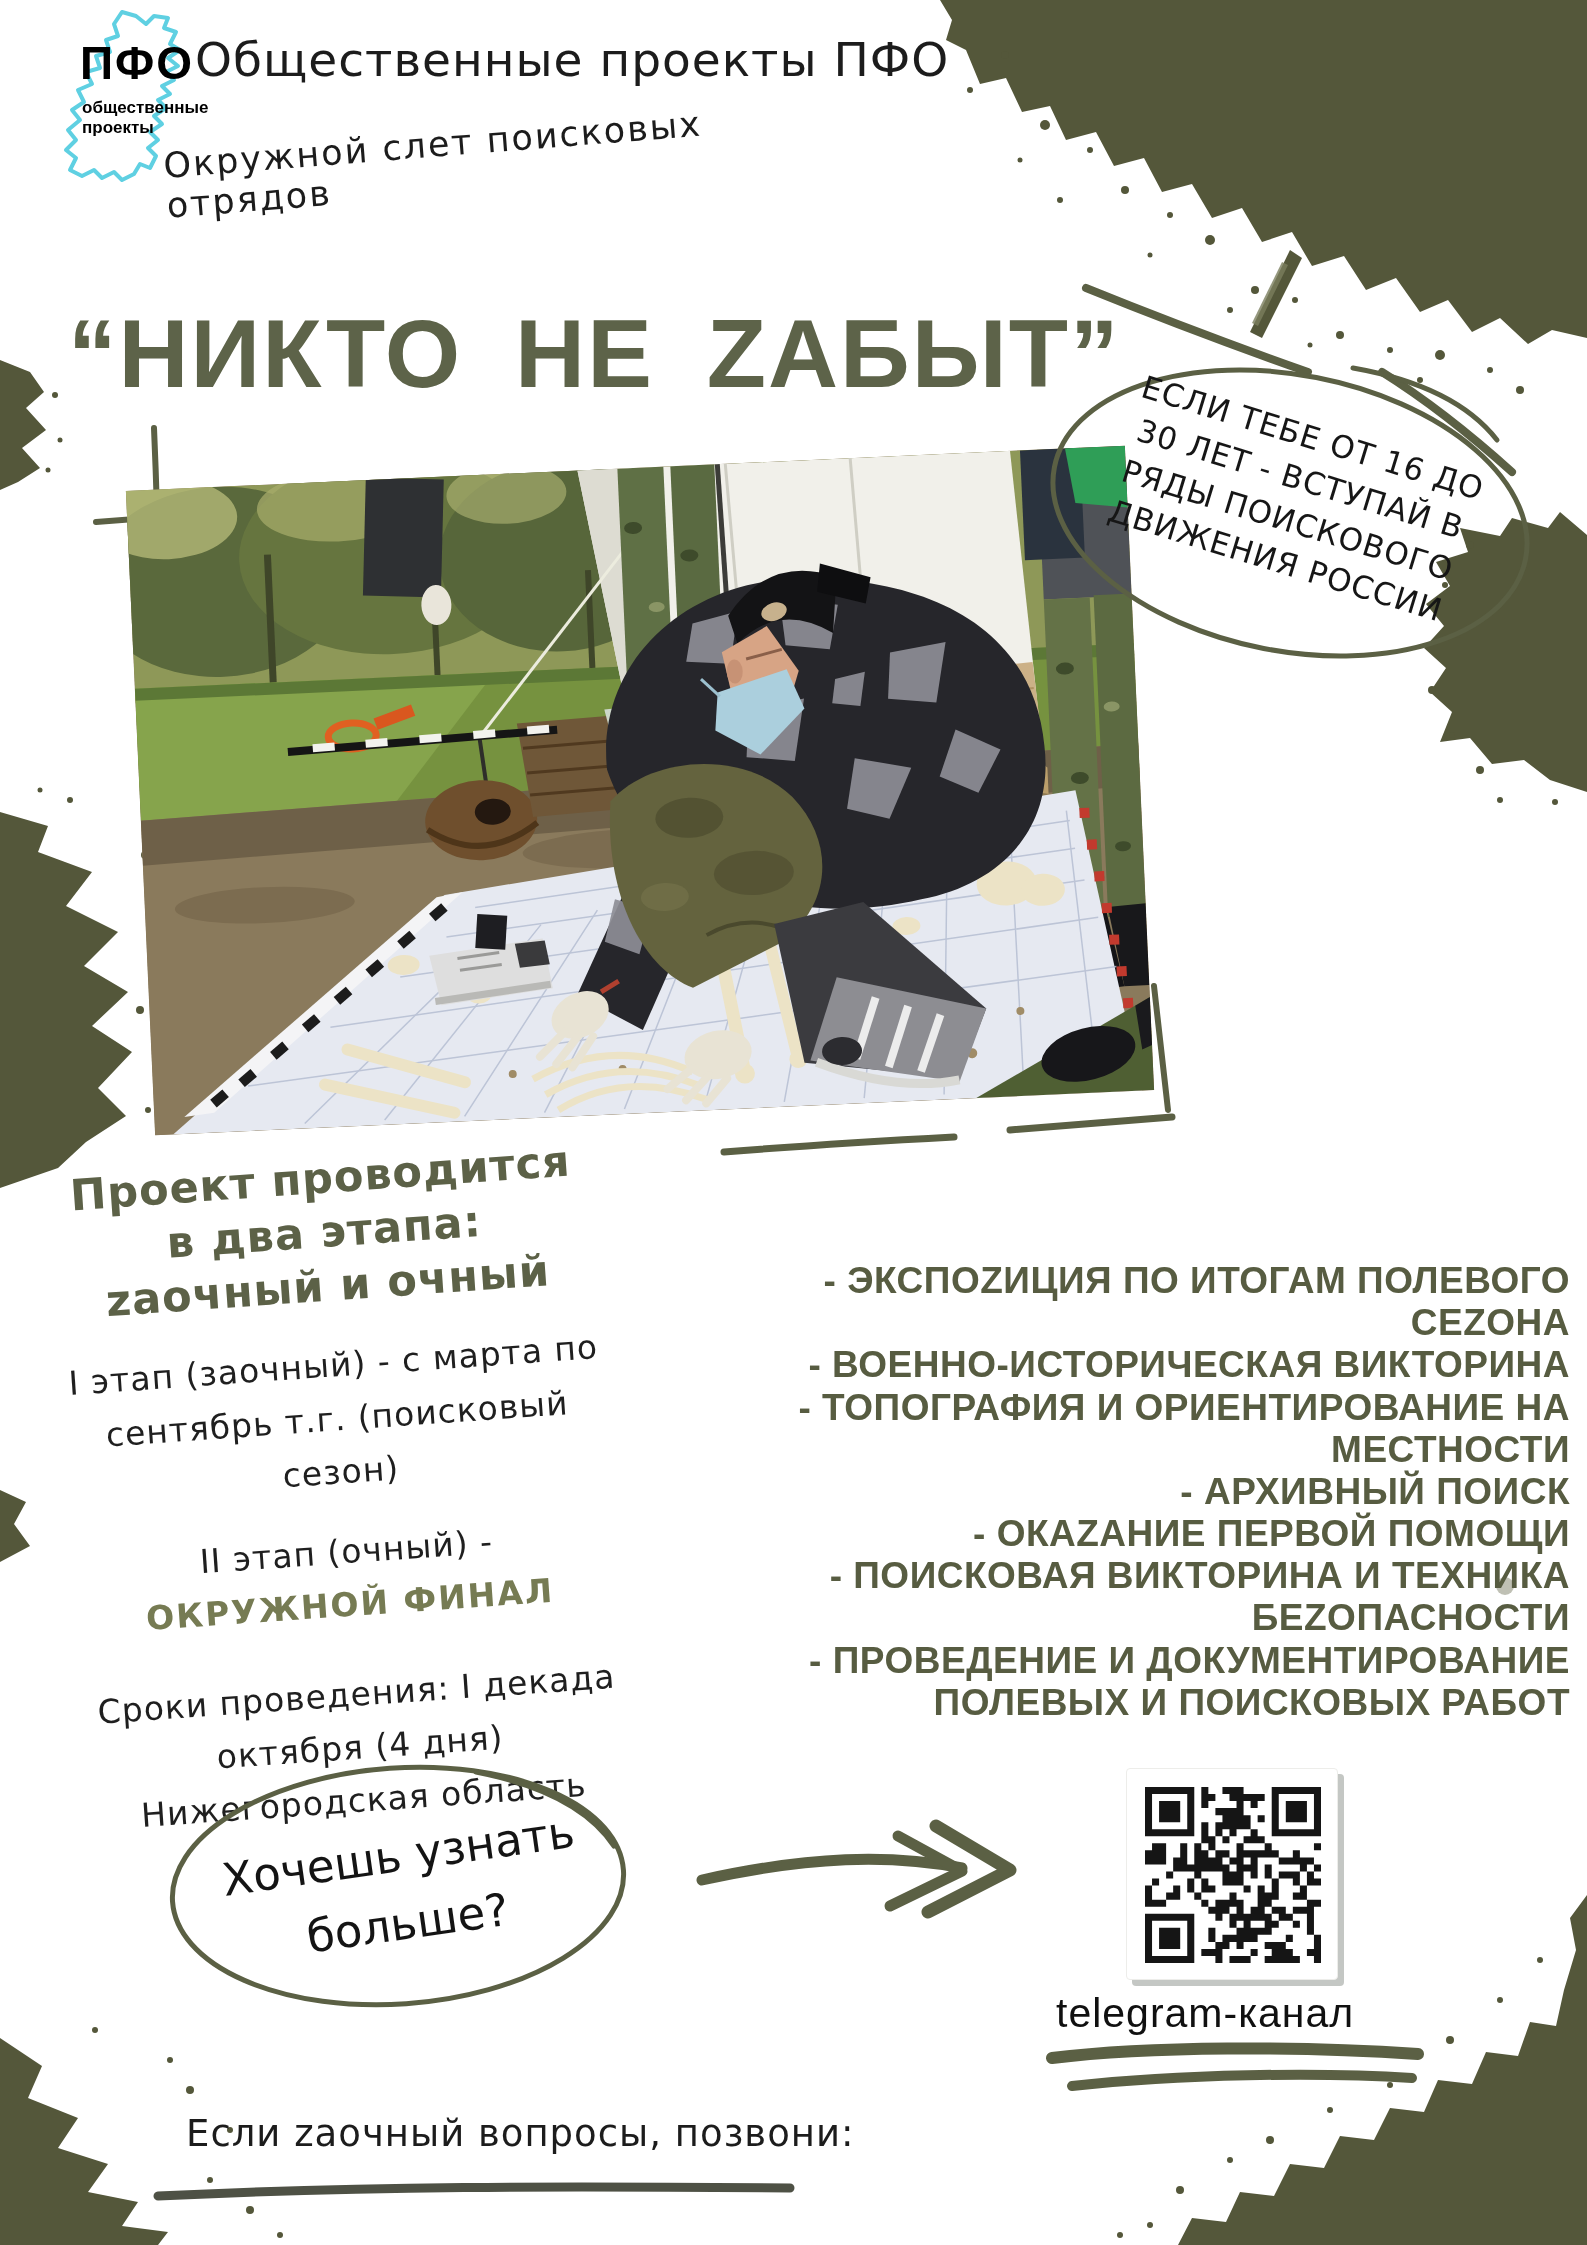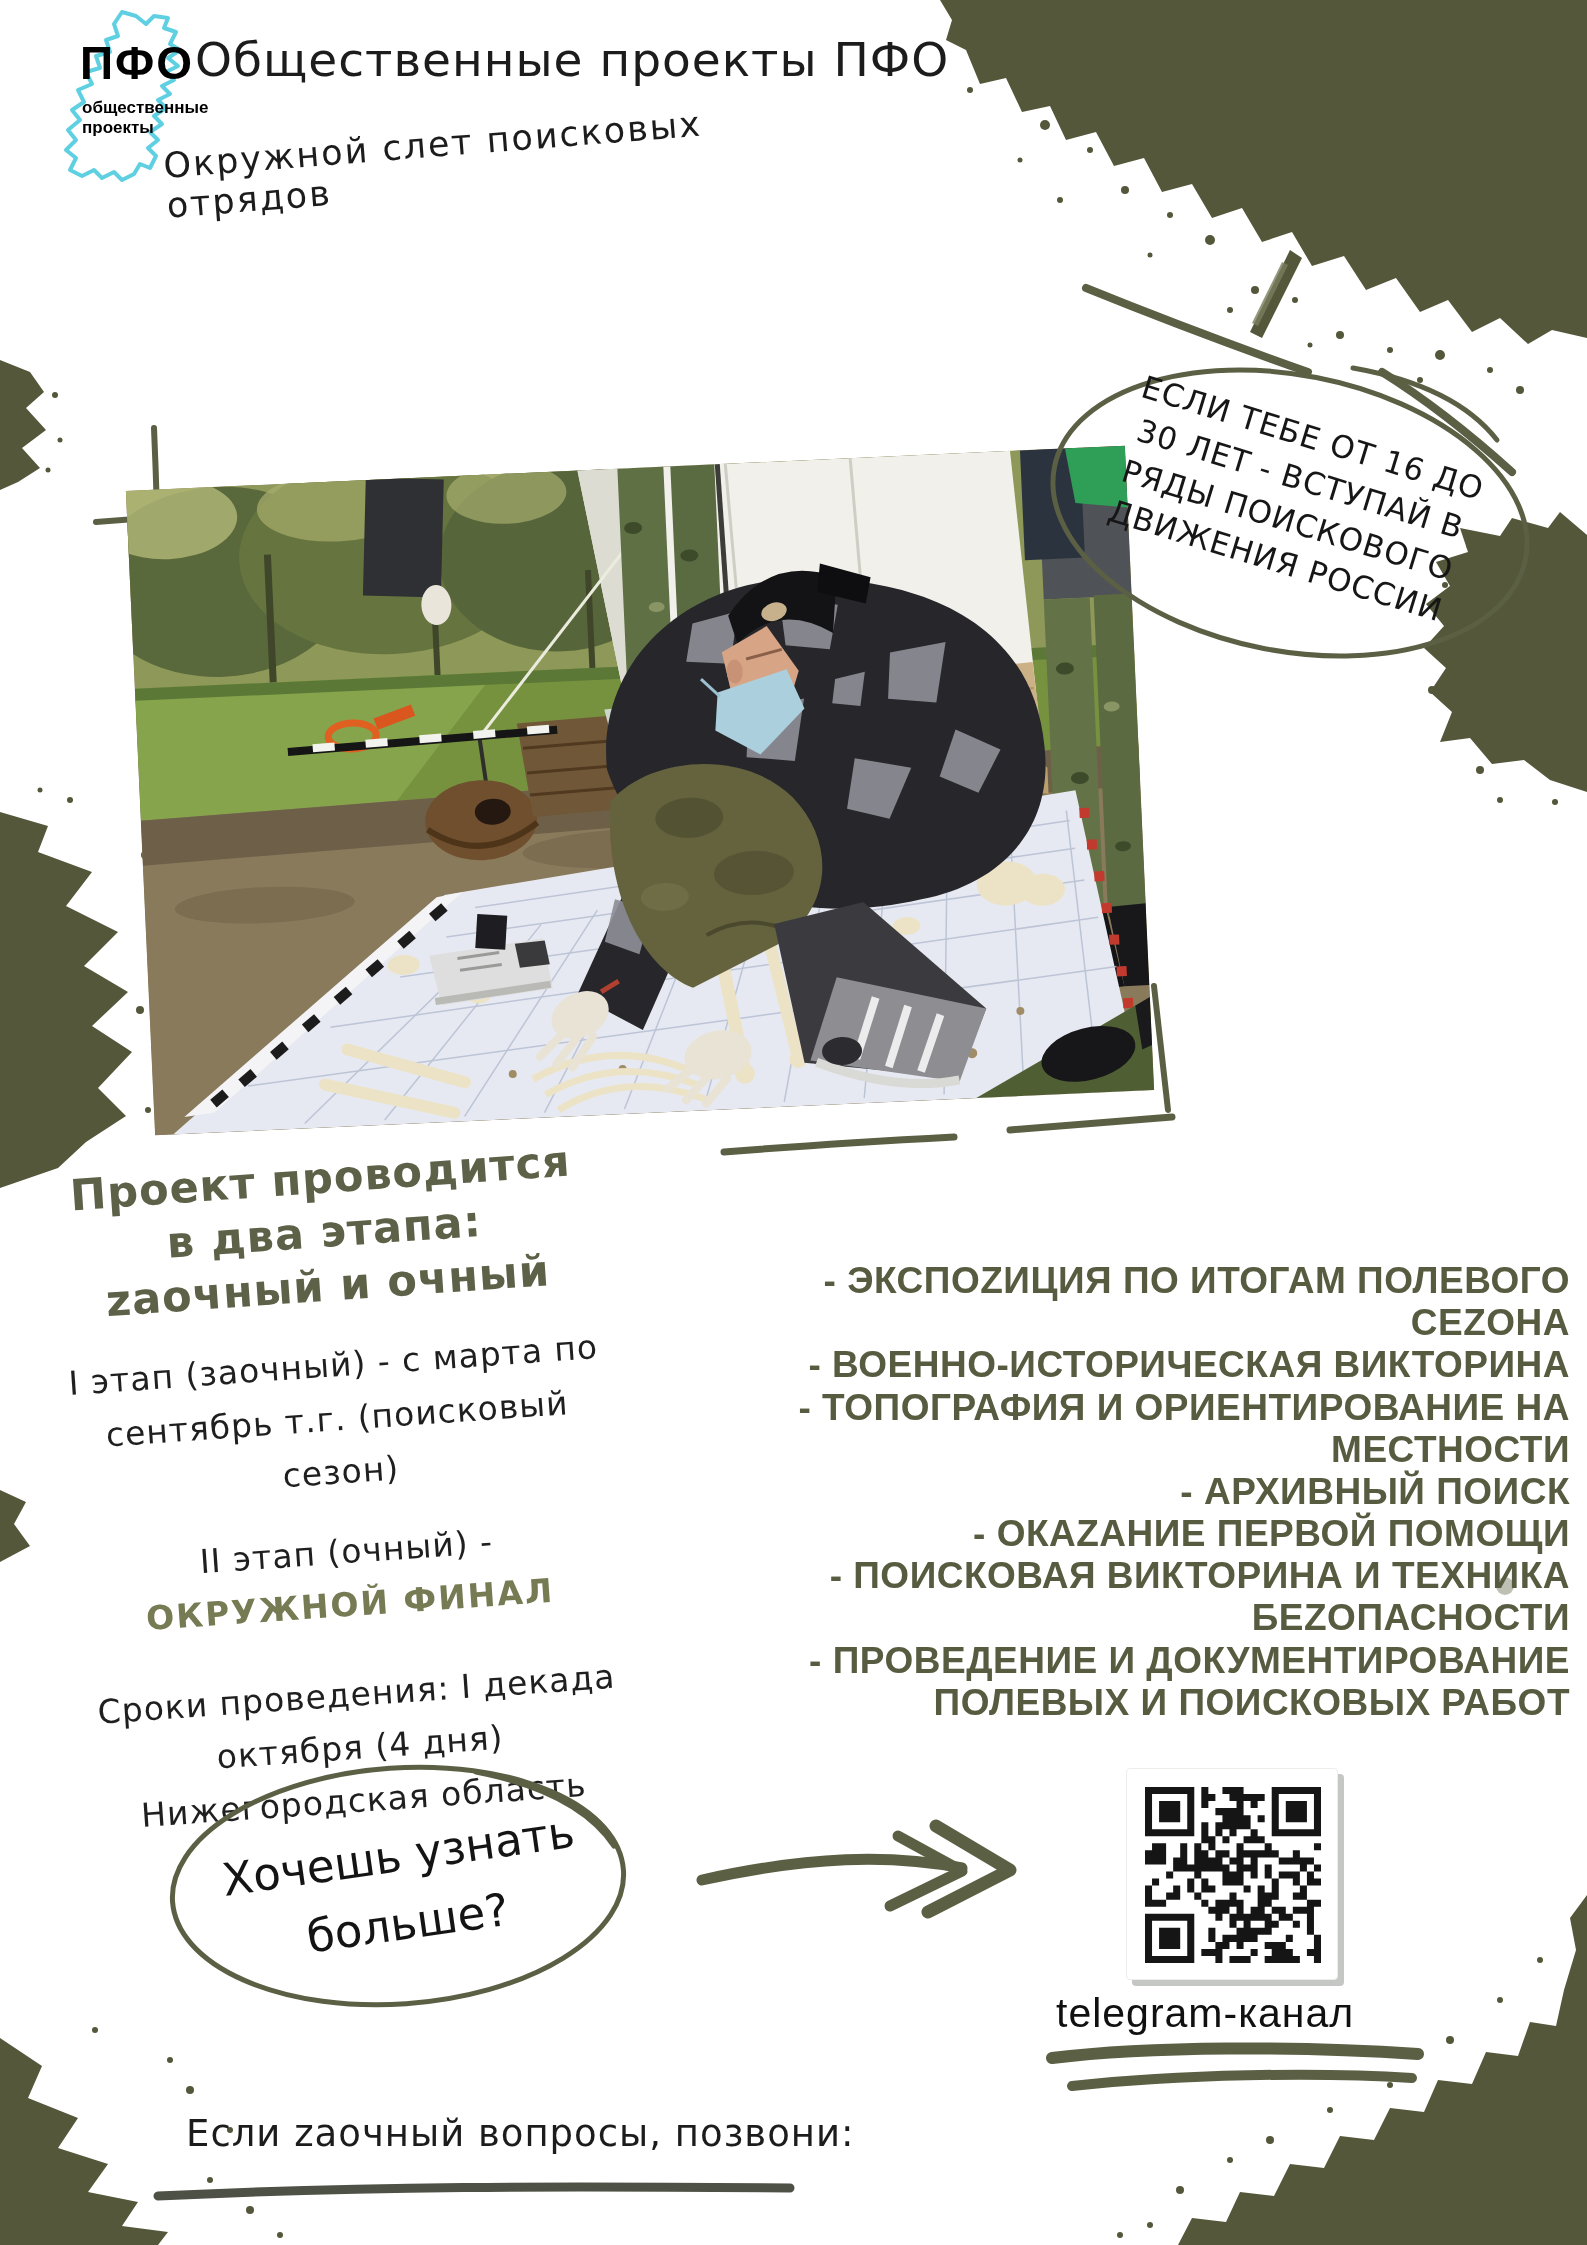--- a/index.html
+++ b/index.html
@@ -180,20 +180,21 @@
   <div class="abs logo">
     <svg width="200" height="190" viewBox="0 0 200 190">
       <path d="M 100,6 L 92,18 L 96,30 L 84,34 L 88,46 L 74,50 L 78,62 L 64,66 L 70,78 L 56,84 L 62,96 L 50,104 L 58,114 L 46,124 L 54,134 L 44,144 L 54,152 L 48,164 L 60,170 L 72,164 L 80,172 L 92,166 L 100,174 L 112,168 L 118,158 L 128,162 L 134,150 L 126,142 L 136,134 L 128,126 L 140,118 L 132,110 L 144,102 L 136,94 L 148,88 L 140,80 L 152,74 L 144,66 L 156,60 L 146,52 L 158,44 L 148,38 L 154,26 L 142,22 L 146,12 L 132,10 L 124,18 L 114,10 Z" fill="none" stroke="#5fd0e2" stroke-width="4" stroke-linejoin="round"></path>
     </svg>
     <div class="logo-abbr">ПФО</div>
     <div class="logo-cap">общественные проекты</div>
   </div>
 
   <div class="abs h-title">Общественные проекты ПФО</div>
   <div class="abs h-sub">Окружной слет поисковых отрядов</div>
+  <div class="abs m-title">“НИКТО НЕ ZАБЫТ”</div>
 
   <div class="abs badge">
     <svg width="530" height="335" viewBox="0 0 530 335">
       <ellipse cx="255" cy="165" rx="240" ry="138" fill="none" stroke="#5b6044" stroke-width="5" transform="rotate(11 255 165)"></ellipse>
       <path d="M 318,20 Q 420,38 462,92" fill="none" stroke="#5b6044" stroke-width="5" stroke-linecap="round"></path>
     </svg>
     <div class="badge-text">
         <div class="badge-line">ЕСЛИ ТЕБЕ ОТ 16 ДО</div>
         <div class="badge-line">30 ЛЕТ - ВСТУПАЙ В</div>
         <div class="badge-line">РЯДЫ ПОИСКОВОГО</div>

